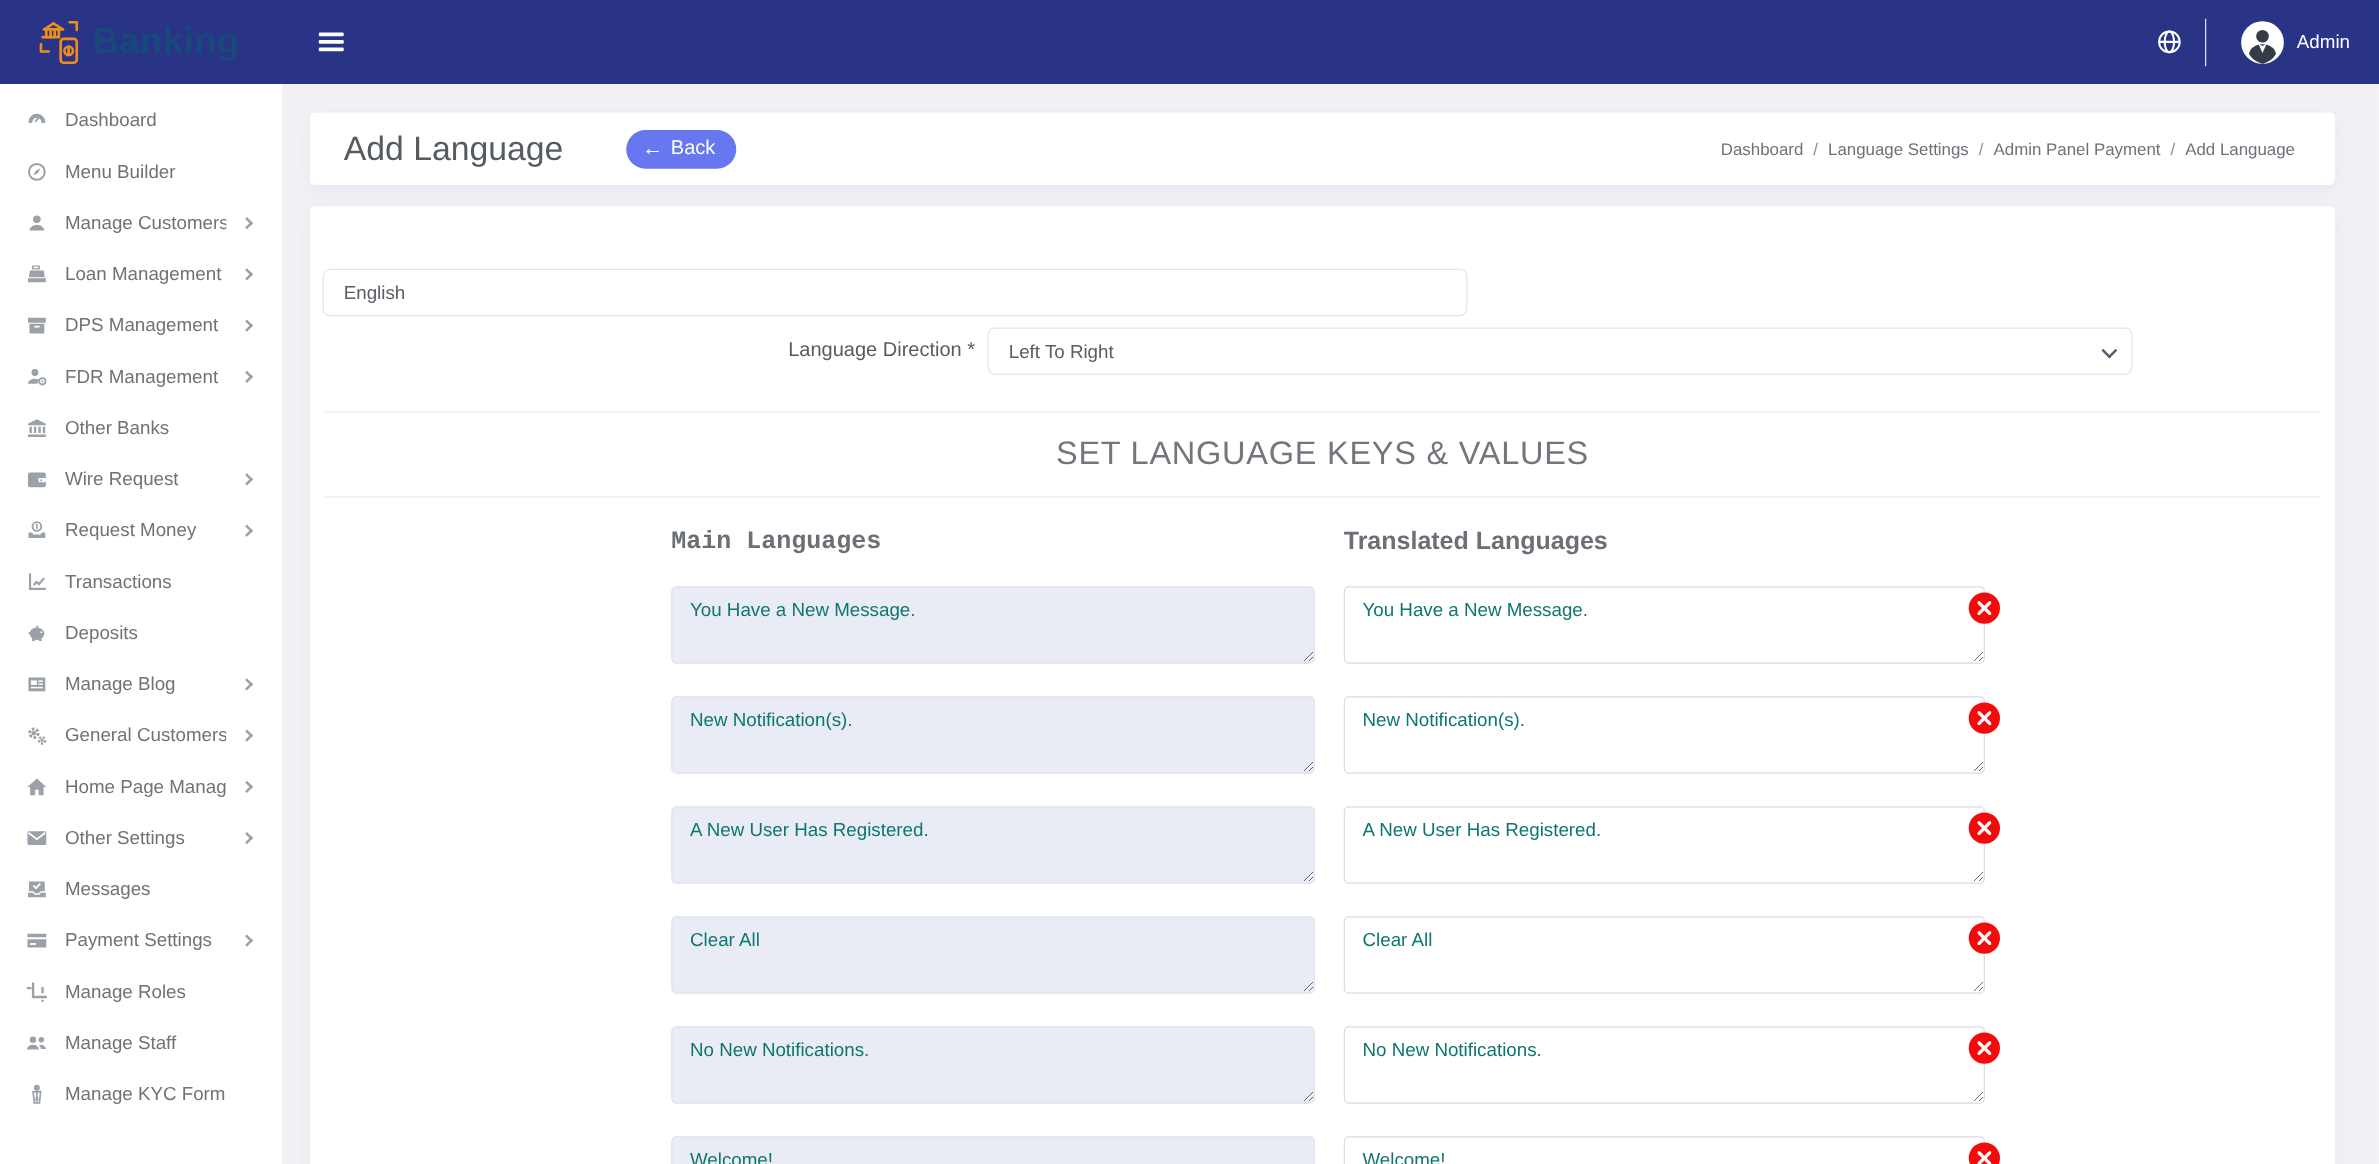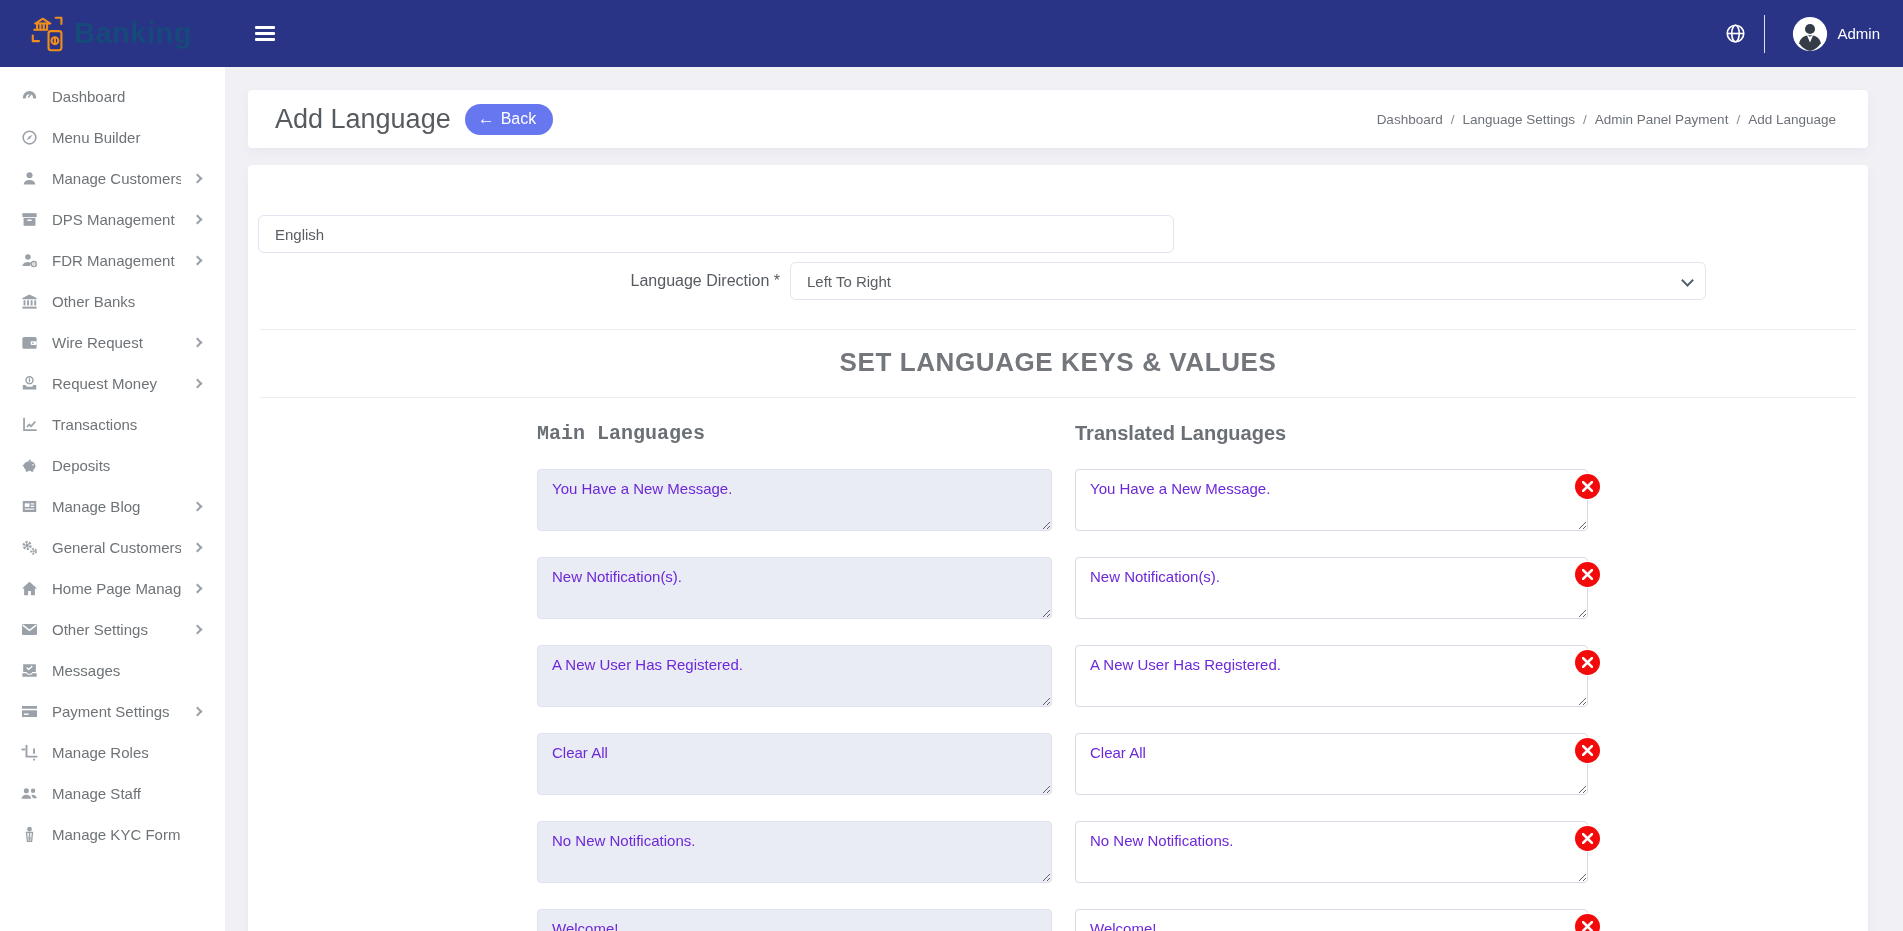--- a/index.html
+++ b/index.html
@@ -26,48 +26,48 @@
   .side-item { height:41px; display:flex; align-items:center; gap:13px; padding:0 20px 0 20px; font-size:15px; color:#6e7377; cursor:pointer; white-space:nowrap; }
   .side-icon { width:19px; height:19px; flex:0 0 19px; color:#9ba1a8; }
   .side-icon svg { width:100%; height:100%; display:block; fill:currentColor; }
   .side-label { flex:1; overflow:hidden; }
   .chev { width:7px; height:7px; border-right:2px solid #9ba1a8; border-top:2px solid #9ba1a8; transform:rotate(45deg); margin-right:4px; flex:0 0 auto; }
 
   
   .content { position:absolute; left:225px; top:67px; right:0; padding:23px 35px 0 23px; }
   .card { background:#fff; border-radius:4px; box-shadow:0 4px 12px rgba(80,80,120,.05); }
 
-  .header-card { height:58px; display:flex; align-items:center; padding:0 32px 0 27px; margin-bottom:17px; }
+  .header-card { height:58px; display:flex; align-items:center; padding:0 32px 0 27px; margin-bottom:17px;gap:36px; }
   .page-title { font-size:27px; font-weight:400; color:#565b60; }
   .back-btn { margin-left:14px; display:inline-flex; align-items:center; gap:6px; background:#6777ef; border:none; color:#fff; font-size:16px; font-family:inherit; padding:6px 17px 7px 13px; border-radius:30px; cursor:pointer; }
   .back-arrow { font-size:17px; line-height:1; }
   .breadcrumb { margin-left:auto; font-size:13.5px; color:#6d7278; display:flex; align-items:center; }
   .breadcrumb .crumb { cursor:pointer; }
   .breadcrumb .sep { margin:0 8px; color:#8a8f94; }
 
   .main-card { padding:50px 0 60px; }
   .form-row { display:flex; align-items:center; margin-bottom:9px; }
   .form-label { width:532px; flex:0 0 532px; text-align:right; font-size:16px; color:#565b61; padding-right:0; }
   .form-field { margin-left:10px; position:relative; }
   .text-input, .dir-select { width:916px; height:38px; border:1px solid #e2e5f1; border-radius:6px; padding:0 16px; font-size:15px; color:#595e63; font-family:inherit; background:#fff; outline:none; }
   .dir-select { appearance:none; -webkit-appearance:none; cursor:pointer; }
   .select-chev { position:absolute; right:14px; top:14px; width:9px; height:9px; border-right:2.4px solid #51606f; border-bottom:2.4px solid #51606f; transform:rotate(45deg); pointer-events:none; }
 
   .rule { border:none; border-top:1px solid #ecedf2; margin:0 12px; }
   .rule-1 { margin-top:29px; }
   .rule-2 { margin-top:19px; }
-  .section-title { text-align:center; font-size:26px; font-weight:700; color:#73777c; letter-spacing:.6px; margin-top:17px; }
+  .section-title { text-align:center; font-size:26px; font-weight:400; color:#73777c; letter-spacing:.6px; margin-top:17px; }
 
   .keys-area { padding-left:289px; }
   .cols-head { display:flex; margin-top:24px; margin-bottom:24px; }
   .col-head { font-size:20px; font-weight:700; color:#6a7076; }
   .col-head.main { width:538px; flex:0 0 538px;font-family:Liberation Mono, monospace; }
 
   .lang-row { display:flex; margin-bottom:26px; }
-  textarea { font-family:inherit; font-size:15px; color:#6d28d9; border-radius:4px; padding:10px 14px; outline:none; }
+  textarea { font-family:inherit; font-size:15px; color:#0f766e; border-radius:4px; padding:10px 14px; outline:none; }
   .key-box { width:515px; height:62px; flex:0 0 515px; background:#e9ecf4; border:1px solid #dfe2ee; margin-right:23px; }
   .value-wrap { position:relative; width:513px; }
   .value-box { width:513px; height:62px; background:#fff; border:1px solid #d8dbe6; display:block; }
   .remove-btn { position:absolute; right:-12px; top:5px; width:25px; height:25px; border-radius:50%; background:#f30b0b; border:none; cursor:pointer; display:flex; align-items:center; justify-content:center; box-shadow:0 0 0 1px rgba(255,255,255,.6); }
   .remove-btn svg { width:11px; height:11px; display:block; }
 </style>
 </head>
 <body>
 
 <header class="navbar">
@@ -141,20 +141,32 @@
             <circle cx="12" cy="8" r="3.8"></circle>
             <path d="M4.5 19.5c.6-3.6 3.6-5.5 7.5-5.5s6.9 1.9 7.5 5.5z"></path>
           </svg>
         </span>
         <span class="side-label">Manage Customers</span>
         <span class="chev"></span>
       </div>
       <div class="side-item">
         <span class="side-icon">
           <svg viewBox="0 0 24 24">
+            <path d="M7 3h8v4H7z"></path>
+            <path d="M5 8h14l1 7H4z"></path>
+            <path d="M3 16h18v4H3z"></path>
+            <rect x="8.5" y="4.2" width="5" height="1.6" fill="#fff"></rect>
+          </svg>
+        </span>
+        <span class="side-label">Loan Management</span>
+        <span class="chev"></span>
+      </div>
+      <div class="side-item">
+        <span class="side-icon">
+          <svg viewBox="0 0 24 24">
             <path d="M3 4h18v5H3z"></path>
             <path d="M4.5 10h15v10h-15z"></path>
             <rect x="9" y="12" width="6" height="2" rx="1" fill="#fff"></rect>
           </svg>
         </span>
         <span class="side-label">DPS Management</span>
         <span class="chev"></span>
       </div>
       <div class="side-item">
         <span class="side-icon">

